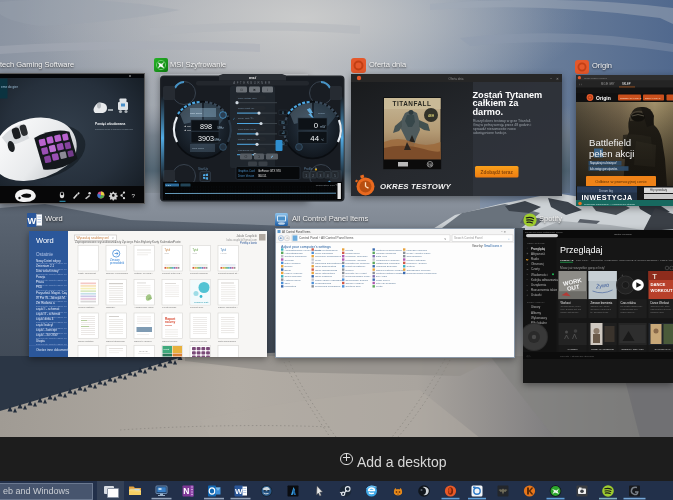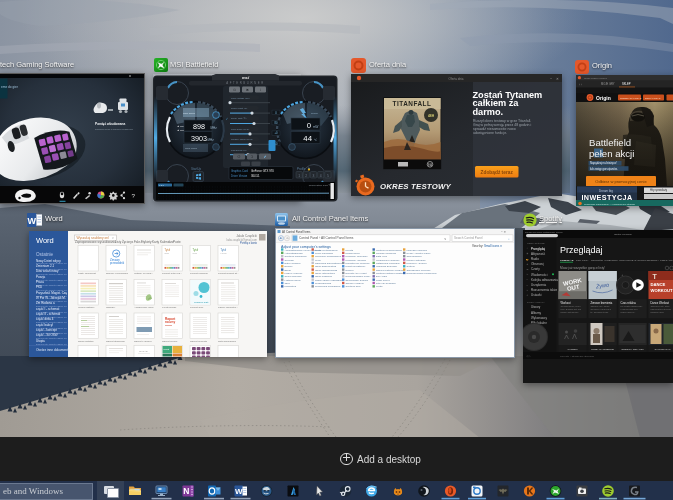--- a/index.html
+++ b/index.html
@@ -106,25 +106,25 @@
     <path d="M120,430 C180,426 260,424 330,427"></path>
     <path d="M445,359 C430,385 410,415 392,437"></path>
     <path d="M450,360 C436,387 416,417 398,437"></path>
   </g>
 </svg>
 
 <div class="abs" style="left:0;top:437px;width:673px;height:45px;background:#1d1d1d;"></div>
 <div class="abs" style="left:340px;top:452.5px;width:10.5px;height:10.5px;border:1px solid #dedede;border-radius:50%;"></div>
 <div class="abs" style="left:342.8px;top:457.3px;width:7px;height:1.2px;background:#dedede;"></div>
 <div class="abs" style="left:345.7px;top:454.4px;width:1.2px;height:7px;background:#dedede;"></div>
-<div class="abs" style="left:357px;top:453.5px;color:#d8d8d8;font-size:10px;">Add a desktop</div>
+<div class="abs" style="left:357px;top:453.5px;color:#d8d8d8;font-size:14px;">Add a desktop</div>
 
 <div class="abs" style="left:0;top:481px;width:673px;height:19px;background:#22304a;"></div>
 <div class="abs" style="left:0;top:483px;width:93px;height:17px;background:#47556e;border:1px solid #6b7990;border-left:none;box-sizing:border-box;"></div>
-<div class="abs" style="left:3px;top:486px;color:#c9cdd3;font-size:9px;font-family:Liberation Serif, serif;">eb and Windows</div>
+<div class="abs" style="left:3px;top:486px;color:#c9cdd3;font-size:9px;">eb and Windows</div>
 <div class="abs" style="left:97px;top:481px;width:27px;height:19px;background:#344157;"></div>
 
 <div class="abs" style="left:104px;top:486px;width:10px;height:8px;background:#d8dce2;border-radius:1px;"></div>
 <div class="abs" style="left:107px;top:488px;width:10px;height:8px;background:#fdfdfd;border:1px solid #8a93a2;border-radius:1px;"></div>
 <svg class="abs" style="left:0;top:0" width="673" height="500" viewBox="0 0 673 500">
     <g transform="translate(128,483)">
       <path d="M1,3.5 L5.5,3.5 L7,5 L13,5 L13,12 L1,12 Z" fill="#e8a33b"></path>
 <rect x="2.2" y="5.8" width="9.6" height="5.4" fill="#bcd8ea"></rect>
 <path d="M1,6.5 L6,6.2 L7.5,7.5 L13,7.5 L13,12 L1,12 Z" fill="#f7d064"></path>
 <path d="M1,7.5 L13,7.8 L13,8.4 L1,8.1 Z" fill="#fae49a"></path>
@@ -240,21 +240,21 @@
     <rect x="599.0" y="497.8" width="18" height="1.6" fill="#7fb0c0"></rect>
     <rect x="623.5" y="497.8" width="22" height="1.6" fill="#76a8d8"></rect>
   </svg>
 
 <div class="ttl" style="left:0px;top:60px;">tech Gaming Software</div>
 <div class="abs" style="left:154px;top:58px;width:14px;height:14px;background:linear-gradient(135deg,#26b226,#0f7d12);border-radius:2px;"></div>
 <svg class="abs" style="left:154px;top:58px" width="14" height="14" viewBox="0 0 14 14">
     <circle cx="7" cy="7" r="4.6" fill="none" stroke="#5fd05f" stroke-width="1"></circle>
     <path d="M3.2,4 L7.5,5.8 L11,3.2 L8.6,7 L10.6,10.8 L6.6,8.8 L3.4,10.8 L5.2,7 Z" fill="#fff" stroke="#0f7d12" stroke-width="0.3"></path>
   </svg>
-<div class="ttl" style="left:170px;top:60px;">MSI Battlefield</div>
+<div class="ttl" style="left:170px;top:60px;">MSI Szyfrowanie</div>
 <div class="abs" style="left:351px;top:58px;width:15px;height:15px;background:#e4582b;border-radius:3px;"></div>
 <svg class="abs" style="left:351px;top:58px" width="15" height="15" viewBox="0 0 15 15">
     <circle cx="7.5" cy="7.5" r="4" fill="none" stroke="#c23f14" stroke-width="2"></circle>
   </svg>
 <div class="ttl" style="left:369px;top:60px;">Oferta dnia</div>
 <div class="abs" style="left:575px;top:60px;width:14px;height:14px;background:#e4582b;border-radius:3px;"></div>
 <svg class="abs" style="left:575px;top:60px" width="14" height="14" viewBox="0 0 14 14">
     <circle cx="7" cy="7" r="3.6" fill="none" stroke="#c23f14" stroke-width="1.8"></circle>
   </svg>
 <div class="ttl" style="left:592px;top:61px;">Origin</div>
@@ -276,21 +276,21 @@
   <rect x="0" y="0" width="13" height="13" rx="1.5" fill="url(#cpg)"></rect>
   <rect x="2" y="2.5" width="9" height="6" rx="0.8" fill="#e8f2fa" opacity="0.9"></rect>
   <rect x="3" y="3.5" width="7" height="4" fill="#4a90c8"></rect>
   <ellipse cx="6.5" cy="10.5" rx="3.5" ry="1.3" fill="#d8e8f5" opacity="0.85"></ellipse>
 </svg>
 <div class="ttl" style="left:292px;top:214px;">All Control Panel Items</div>
 <svg class="abs" style="left:522.5px;top:212.5px" width="14" height="14" viewBox="0 0 14 14">
   <circle cx="7" cy="7" r="6.6" fill="#9ecc2e"></circle>
   <path d="M3.4,4.9 Q7.5,3.8 10.6,5.5 M3.7,7.2 Q7.2,6.4 10,7.8 M4,9.4 Q6.8,8.8 9.4,10" stroke="#1a1a1a" stroke-width="1.2" fill="none" stroke-linecap="round"></path>
 </svg>
-<div class="ttl" style="left:539px;top:214px;text-decoration:underline;">Spotify</div>
+<div class="ttl" style="left:539px;top:214px;">Spotify</div>
 
 <div id="win-logitech" class="abs" style="box-shadow:0 2px 7px rgba(0,0,0,0.4);left:0;top:73px;width:144.5px;height:131px;background:#10161d;overflow:hidden;border:1px solid #5a5a5a;border-left:none;box-sizing:border-box;">
 <svg width="144" height="131" viewBox="0 0 144 131">
   <defs>
     <radialGradient id="lgbg" cx="0.45" cy="0.45" r="0.75">
       <stop offset="0" stop-color="#333f4c"></stop>
           <stop offset="0.55" stop-color="#26303c"></stop>
           <stop offset="1" stop-color="#131a21"></stop>
     </radialGradient>
     <linearGradient id="mousebody" x1="0" y1="0" x2="1" y2="1">
@@ -369,21 +369,21 @@
     <circle cx="113.3" cy="121.4" r="1.3" fill="#070708"></circle>
     <circle cx="124" cy="118.6" r="1.1"></circle>
         <circle cx="121.5" cy="121.4" r="1.1"></circle>
         <circle cx="124" cy="124.2" r="1.1"></circle>
     <path d="M123.6,119 l-1.8,2 M121.9,121.8 l1.8,2" stroke="#dadada" stroke-width="0.6"></path>
     <text x="131.5" y="124" font-size="6.2" fill="#dadada">?</text>
   </g>
   <rect x="59.5" y="126.8" width="6" height="0.9" fill="#3ab0d8"></rect>
 </svg>
 </div>
-<div id="win-msi" class="abs" style="box-shadow:0 2px 7px rgba(0,0,0,0.4);left:153px;top:73.5px;width:148px;height:127.5px;background:transparent;">
+<div id="win-msi" class="abs" style="box-shadow:0 2px 7px rgba(0,0,0,0.4);left:160px;top:73.5px;width:148px;height:127.5px;background:transparent;">
 <svg width="185" height="128" viewBox="0 0 185 128">
   <defs>
     <linearGradient id="mglow" x1="0" y1="0" x2="0" y2="1">
       <stop offset="0" stop-color="#4da6e0" stop-opacity="0"></stop>
           <stop offset="0.5" stop-color="#55b4f0" stop-opacity="0.95"></stop>
           <stop offset="1" stop-color="#4da6e0" stop-opacity="0"></stop>
     </linearGradient>
     <radialGradient id="gface" cx="0.5" cy="0.45" r="0.6">
       <stop offset="0" stop-color="#2c3b4a"></stop>
           <stop offset="0.55" stop-color="#1b242e"></stop>

